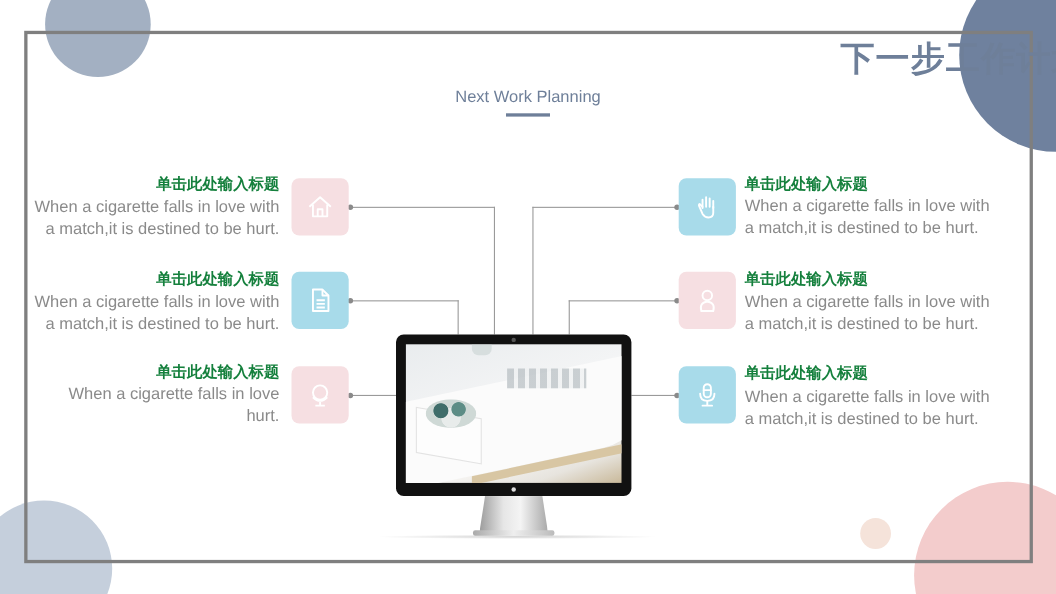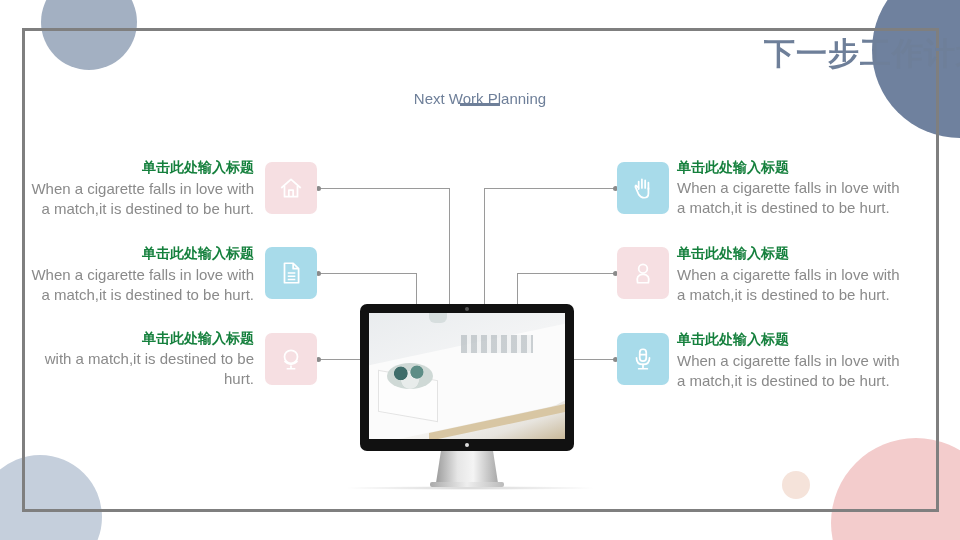--- a/index.html
+++ b/index.html
@@ -2,21 +2,21 @@
 <html><head>
 <meta charset="utf-8">
 <style>
   * { margin: 0; padding: 0; box-sizing: border-box; }
   html, body { width: 960px; height: 540px; overflow: hidden; background: #ffffff; }
   body { position: relative; font-family: "Liberation Sans", "DejaVu Sans", sans-serif; }
   .abs { position: absolute; }
   .circle { position: absolute; border-radius: 50%; }
   .frame { position: absolute; left: 22px; top: 28px; width: 917px; height: 484px; border: 3px solid #7f7f7f; }
   .title { position: absolute; left: 0; width: 960px; top: 33px; text-align: right; font-size: 31px; font-weight: bold; color: #6e7f99; letter-spacing: 1px; font-family: "DejaVu Sans", sans-serif; margin-left: 28px; }
-  .subtitle { position: absolute; left: 0; width: 960px; top: 90px; text-align: center; font-size: 15px; color: #6e7f99; }
+  .subtitle { position: absolute; left: 0; width: 960px; top: 80px; text-align: center; font-size: 15px; color: #6e7f99; }
   .title-bar { position: absolute; left: 460px; top: 103px; width: 40px; height: 3px; background: #6e7f99; }
   .iconbox { position: absolute; width: 52px; height: 52px; border-radius: 7px; display: flex; align-items: center; justify-content: center; }
   .iconbox svg { width: 26px; height: 26px; }
   .item-title { position: absolute; font-size: 14px; font-weight: bold; color: #15803d; font-family: "DejaVu Sans", sans-serif; white-space: nowrap; }
   .item-desc { position: absolute; font-size: 15px; color: #8a8a8a; line-height: 19.5px; }
   .left .item-title, .left .item-desc { text-align: right; }
   .line-h { position: absolute; height: 1px; background: #9a9a9a; }
   .line-v { position: absolute; width: 1px; background: #9a9a9a; }
   .dot { position: absolute; width: 5px; height: 5px; border-radius: 50%; background: #8a8a8a; }
   .monitor { position: absolute; left: 360px; top: 304px; width: 214px; height: 147px; background: #111; border-radius: 7px; }
@@ -94,21 +94,21 @@
         <path d="M6 3 H14 L19 8 V21 H6 Z"></path>
           <path d="M14 3 V8 H19"></path>
           <path d="M9 12 H16 M9 15 H16 M9 18 H16"></path>
       </svg>
     </div>
   </div>
 
   <div>
     <div class="item-title" style="right:706px; top:330px;">单击此处输入标题</div>
     <div class="item-desc" style="right:706px; top:349px;">
-      <div>with a match,it is destined to be</div>
+      <div>When a cigarette falls in love</div>
       <div>hurt.</div>
     </div>
     <div class="iconbox" style="left:265px; top:333px; background:#f6dfe2;">
       <svg viewBox="0 0 24 24" fill="none" stroke="#fff" stroke-width="1.6">
         <circle cx="12" cy="10" r="6"></circle>
           <path d="M6 14 Q12 20 18 14"></path>
           <path d="M12 18 V21 M8 21 H16"></path>
       </svg>
     </div>
   </div>

